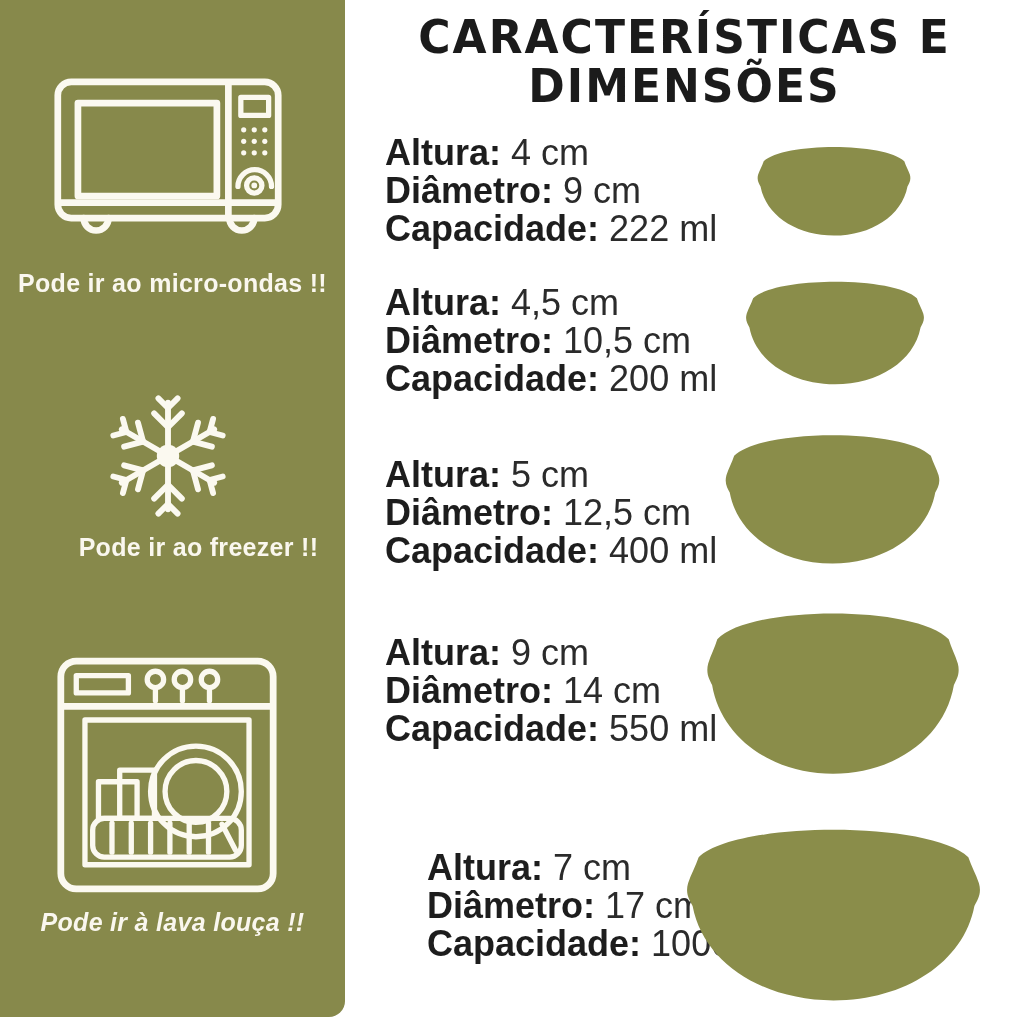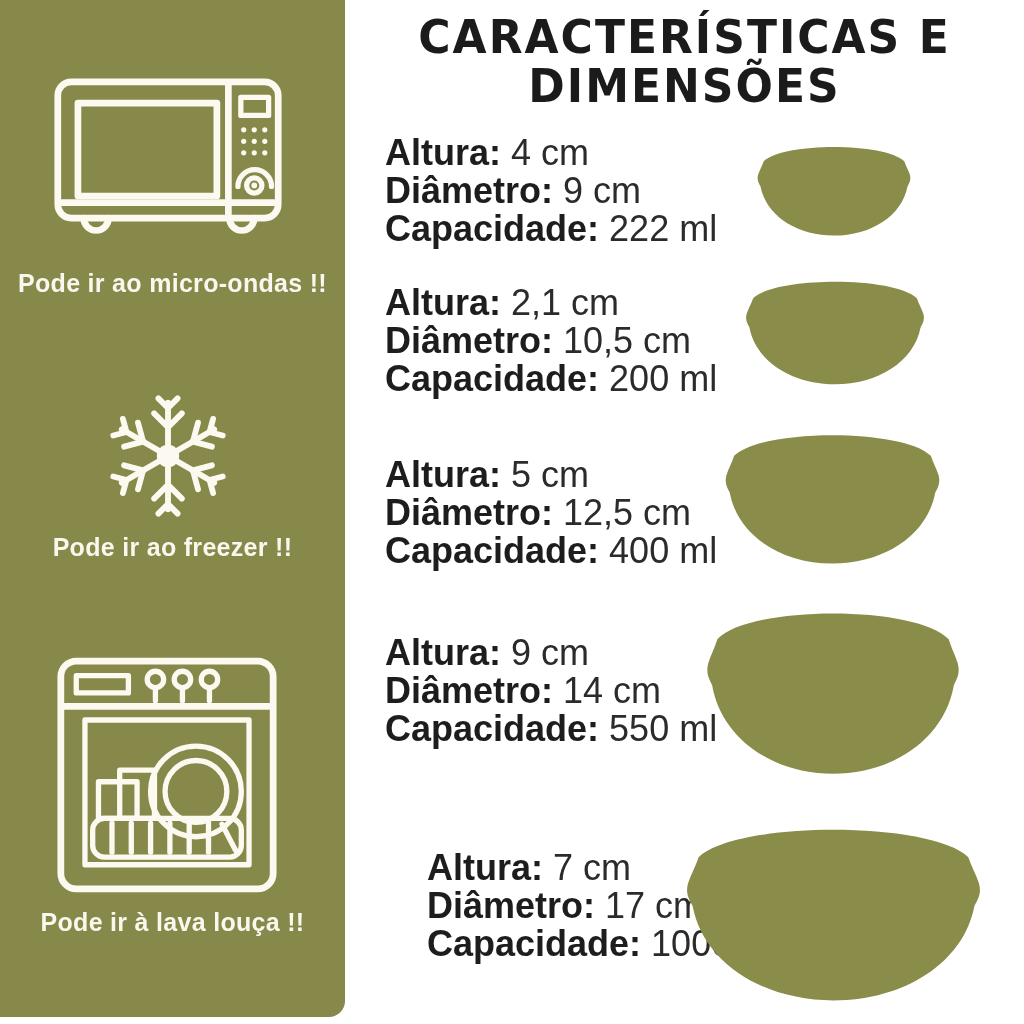--- a/index.html
+++ b/index.html
@@ -17,22 +17,22 @@
   .icon{position:absolute;color:var(--icon-color,#fbf9f0);}
   .icon-microwave{left:53px;top:76px;width:230px;height:170px;}
   .icon-snowflake{left:104px;top:392px;width:128px;height:128px;}
   .icon-dishwasher{left:56px;top:655px;width:222px;height:240px;}
   .caption{
     position:absolute;left:0;width:345px;text-align:center;
     color:var(--caption-color,#faf7ee);
     font-weight:bold;font-size:25px;white-space:nowrap;letter-spacing:.3px;
   }
   .caption-1{top:269px;}
-  .caption-2{top:533px;}
-  .caption-3{top:908px;}
+  .caption-2{top:533px;margin-left:26px;}
+  .caption-3{top:908px;font-style:italic;}
   
   .content{position:absolute;left:345px;top:0;width:679px;height:776px;}
   .title{
     position:absolute;top:12px;left:0;width:100%;margin:0;
     text-align:center;
     font-family:"DejaVu Sans",sans-serif;
     font-weight:800;font-size:44px;line-height:49px;letter-spacing:2px;
     color:var(--title-color,#1b1b1b);
   }
   .title-line{display:block;transform:scaleY(1.05);}
@@ -171,21 +171,21 @@
       <span class="title-line">DIMENSÕES</span>
     </h1>
 
     <div class="spec spec-1">
       <div><span class="lbl">Altura:</span> <span>4 cm</span></div>
       <div><span class="lbl">Diâmetro:</span> <span>9 cm</span></div>
       <div><span class="lbl">Capacidade:</span> <span>222 ml</span></div>
     </div>
 
     <div class="spec spec-2">
-      <div><span class="lbl">Altura:</span> <span>2,1 cm</span></div>
+      <div><span class="lbl">Altura:</span> <span>4,5 cm</span></div>
       <div><span class="lbl">Diâmetro:</span> <span>10,5 cm</span></div>
       <div><span class="lbl">Capacidade:</span> <span>200 ml</span></div>
     </div>
 
     <div class="spec spec-3">
       <div><span class="lbl">Altura:</span> <span>5 cm</span></div>
       <div><span class="lbl">Diâmetro:</span> <span>12,5 cm</span></div>
       <div><span class="lbl">Capacidade:</span> <span>400 ml</span></div>
     </div>
 

